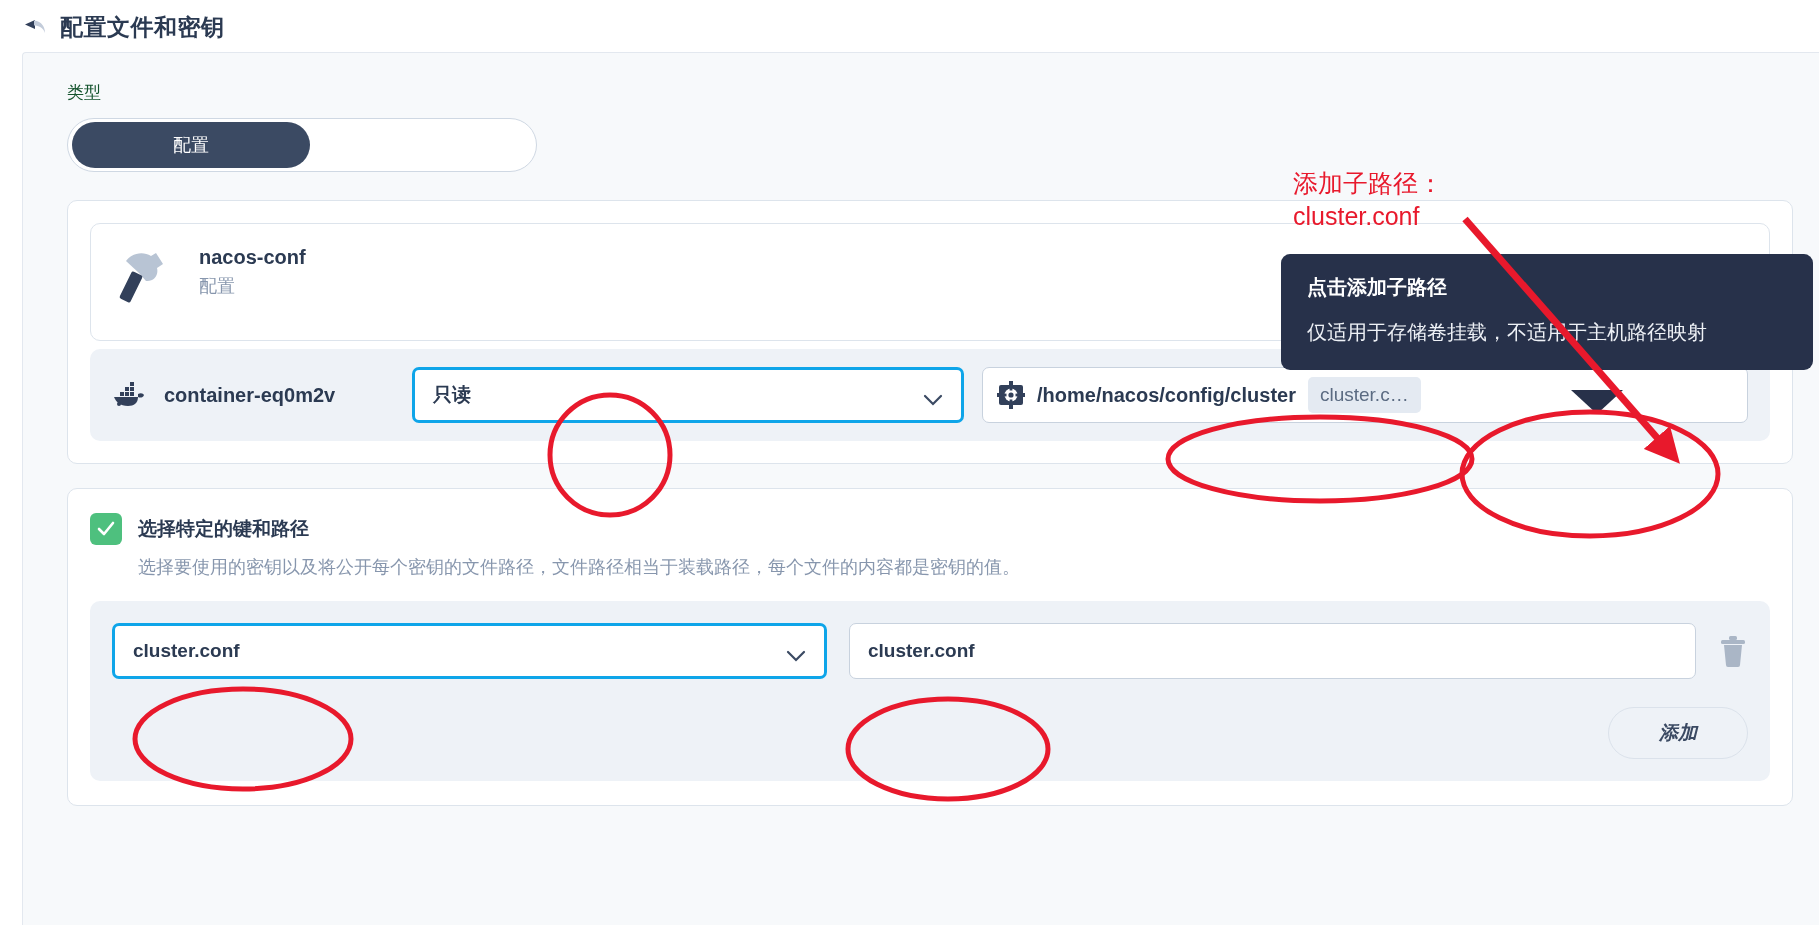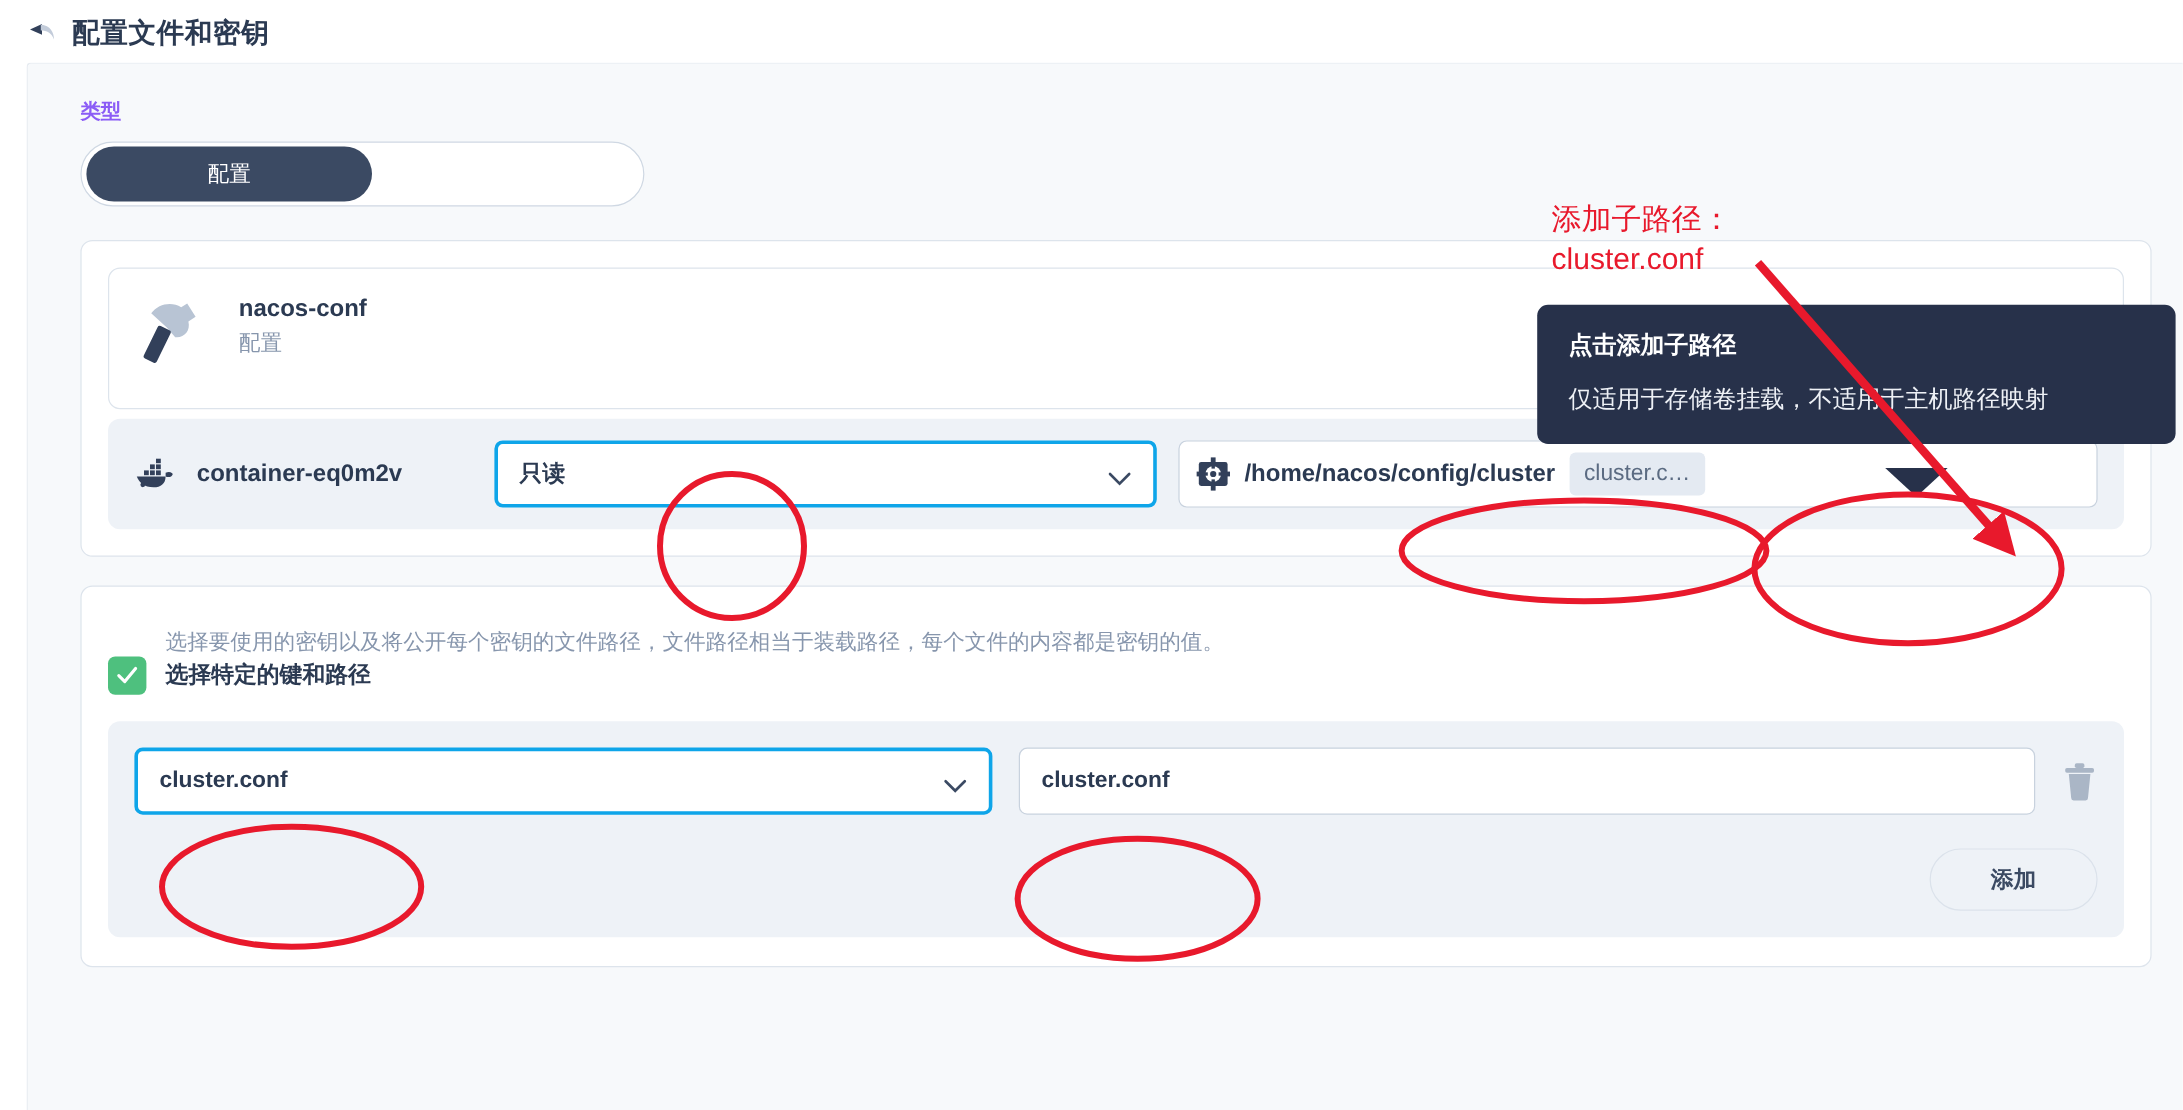--- a/index.html
+++ b/index.html
@@ -29,21 +29,21 @@
   #panel {
     position: absolute;
     left: 22px; top: 52px; right: 0; bottom: 0;
     background: #f7f9fb;
     border-top: 1px solid #e3e8ef;
     border-left: 1px solid #e3e8ef;
     border-top-left-radius: 4px;
     padding: 28px 40px 0 22px;
   }
 
-  #type-label { font-size: 17px; color: #8b5cf6; margin: 0 0 14px 22px; font-weight: bold; }
+  #type-label { font-size: 17px; color: #14532d; margin: 0 0 14px 22px; }
 
   
   #type-toggle {
     margin-left: 22px;
     width: 470px; height: 54px;
     border: 1px solid #cfd8e3;
     border-radius: 27px;
     background: #ffffff;
     display: flex; align-items: center;
     padding: 4px;
@@ -161,21 +161,21 @@
     background: #ffffff;
     border: 1px solid #c8d2de;
     border-radius: 7px;
     height: 56px;
     display: flex; align-items: center;
     padding: 0 18px;
     font-size: 19px; font-weight: bold; color: #2b3a52;
   }
   #trash-icon { width: 30px; height: 34px; flex: none; cursor: pointer; }
 
-  #add-row { display: flex; justify-content: flex-end; margin-top: 28px; }
+  #add-row { display: flex; justify-content: flex-end; margin-top: 28px; font-style: italic; }
   #add-button {
     background: #eef2f7;
     border: 1px solid #dbe2eb;
     border-radius: 26px;
     height: 52px; width: 140px;
     display: flex; align-items: center; justify-content: center;
     font-size: 19px; font-weight: bold; color: #3b4a63;
     cursor: pointer;
   }
 
@@ -288,29 +288,29 @@
               </g>
           </svg>
         </span>
         <span id="mount-path">/home/nacos/config/cluster</span>
         <span id="subpath-chip">cluster.c…</span>
       </div>
     </div>
   </div>
 
   <div id="keys-card">
-    <div id="keys-desc">选择要使用的密钥以及将公开每个密钥的文件路径，文件路径相当于装载路径，每个文件的内容都是密钥的值。</div>
     <div id="keys-head">
       <span id="keys-check">
         <svg viewBox="0 0 20 20" width="20" height="20">
             <path d="M3 10 L8 15 L17 4" stroke="#ffffff" stroke-width="2.6" fill="none" stroke-linecap="round" stroke-linejoin="round"></path>
           </svg>
       </span>
       <span id="keys-title">选择特定的键和路径</span>
     </div>
+    <div id="keys-desc">选择要使用的密钥以及将公开每个密钥的文件路径，文件路径相当于装载路径，每个文件的内容都是密钥的值。</div>
 
     <div id="keys-list">
       <div class="key-row">
         <div class="select-box key-select">
           <span class="val">cluster.conf</span>
           <span class="chev">
             <svg viewBox="0 0 20 12" width="20" height="12">
                 <path d="M2 2 L10 10 L18 2" stroke="#3b4a63" stroke-width="2.2" fill="none" stroke-linecap="round"></path>
               </svg>
           </span>

